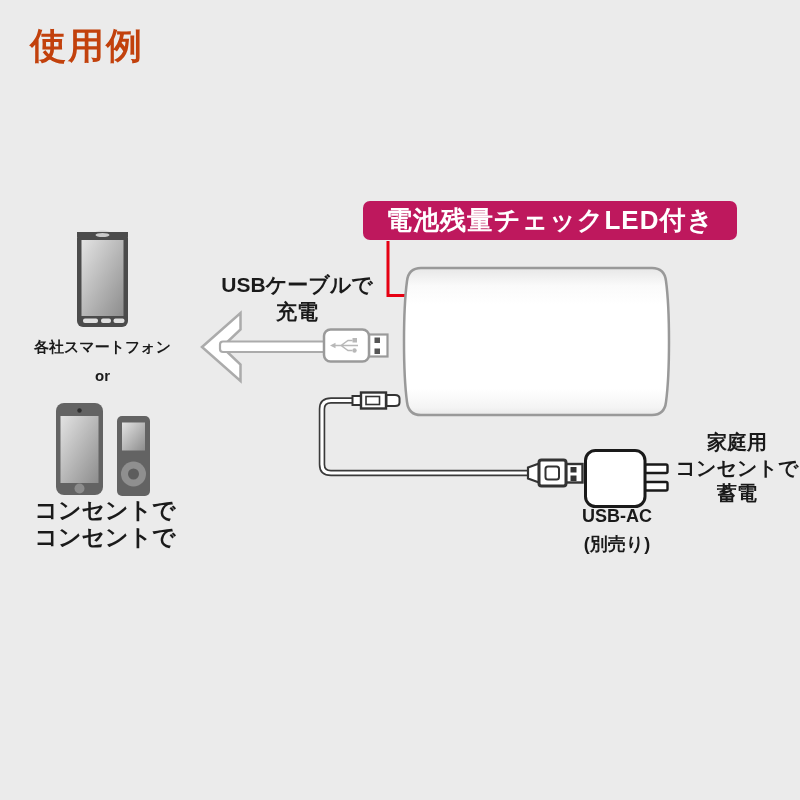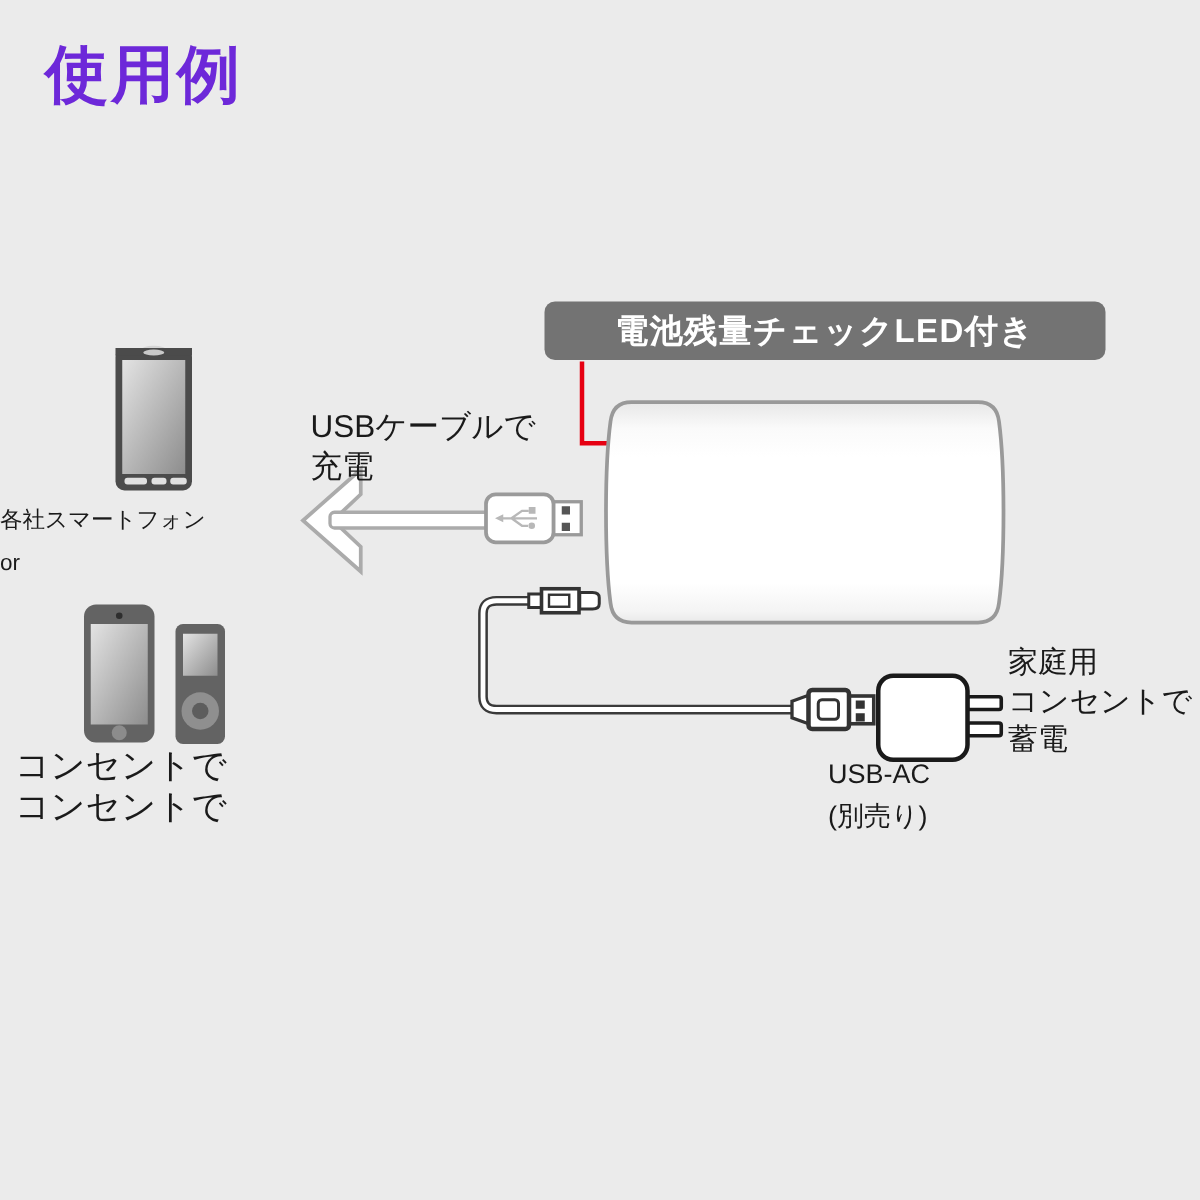--- a/index.html
+++ b/index.html
@@ -8,31 +8,31 @@
     background:#ebebeb;
     font-family:"Liberation Sans","DejaVu Sans",sans-serif;
     position:relative;overflow:hidden;
     color:#1a1a1a;
   }
   .stage{position:absolute;inset:0;width:800px;height:800px;}
   svg.art{position:absolute;left:0;top:0;width:800px;height:800px;}
 
   .page-title{
     position:absolute;left:30px;top:22px;
-    font-size:42px;font-weight:700;color:#6d28d9;
+    font-size:36px;font-weight:700;color:#c2410c;
     letter-spacing:2px;
   }
   .callout-banner{
     position:absolute;left:363px;top:201px;width:374px;height:39px;
-    background:#737373;border-radius:7px;
+    background:#be185d;border-radius:7px;
     display:flex;align-items:center;justify-content:center;
-    color:#fff;font-size:22px;font-weight:700;letter-spacing:1px;
+    color:#fff;font-size:26px;font-weight:700;letter-spacing:1px;
     white-space:nowrap;
   }
-  .lbl{position:absolute;text-align:left;font-weight:400;color:#1a1a1a;}
+  .lbl{position:absolute;text-align:center;font-weight:700;color:#1a1a1a;}
   .lbl-usb-charge{left:207px;top:271px;width:180px;font-size:21px;line-height:27px;}
   .lbl-smartphone{left:0px;top:332px;width:205px;font-size:15px;line-height:29px;}
   .lbl-audio{left:10px;top:497px;width:190px;font-size:23px;line-height:27px;}
   .lbl-micro{left:310px;top:492px;width:245px;font-size:24px;line-height:27px;}
   .lbl-adapter{left:552px;top:503px;width:130px;font-size:18px;line-height:27.5px;}
   .lbl-outlet{left:672px;top:430px;width:130px;font-size:20px;line-height:25.5px;}
 </style>
 </head>
 <body>
 

